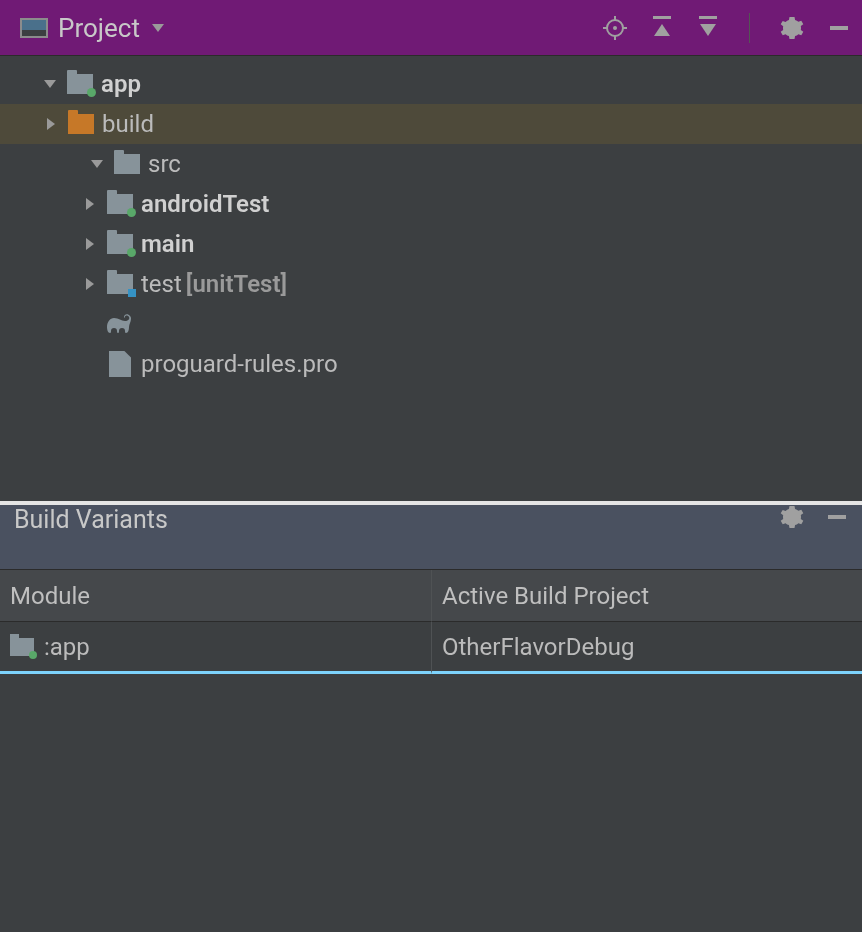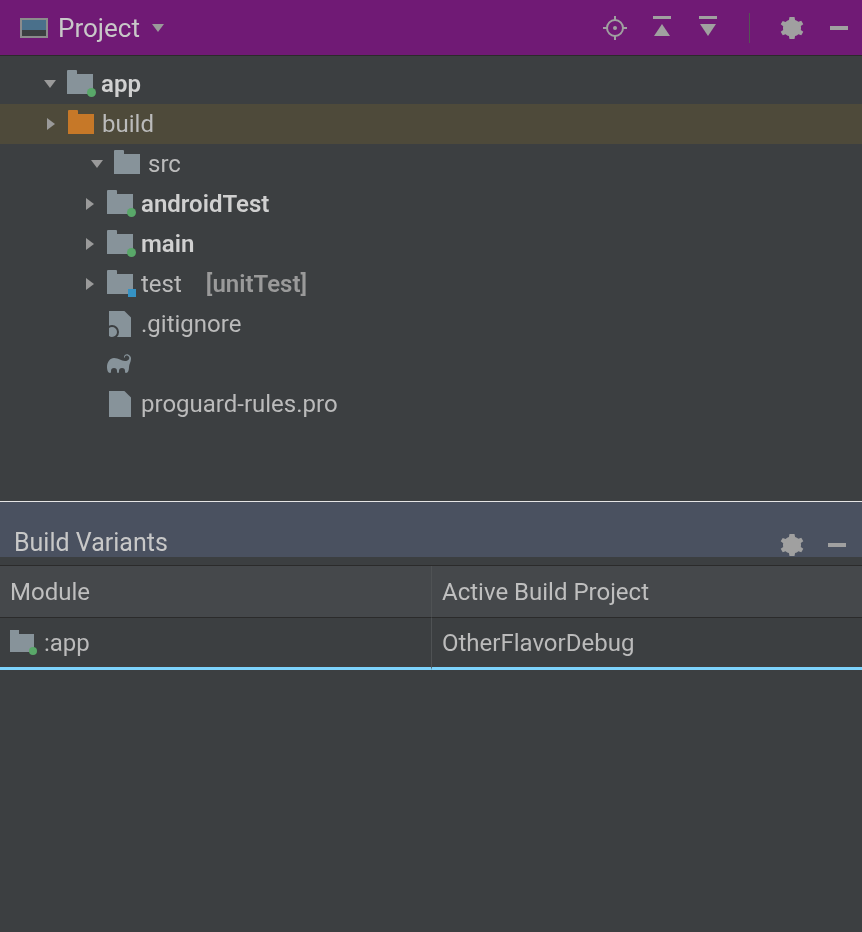--- a/index.html
+++ b/index.html
@@ -61,21 +61,21 @@
     .indent-3 { padding-left: 75px; }
     .chev { width: 30px; display: inline-flex; justify-content: center; align-items: center; color:#9a9a9a; }
     .chev.none { visibility: hidden; }
 
     .node-icon {
       width: 30px; height: 26px; display: inline-flex; align-items: center; justify-content: center;
       margin-right: 6px;
     }
     .label { color: #bbbbbb; }
     .label.bold { font-weight: 600; color: #d0d0d0; }
-    .label-extra { color: #9a9a9a; margin-left: 24px; font-weight: 600; }
+    .label-extra { color: #9a9a9a; margin-left: 4px; font-weight: 600; }
 
     
     .folder {
       width: 26px; height: 20px; position: relative;
     }
     .folder::before {
       content: ""; position: absolute; top: -4px; left: 0; width: 10px; height: 6px;
       border-radius: 1px 1px 0 0;
     }
     .folder-grey, .folder-grey::before { background: #87939a; }
@@ -104,36 +104,35 @@
     .gradle-elephant {
       width: 28px; height: 22px;
     }
     .file-plain {
       width: 22px; height: 26px; background: #87939a;
       clip-path: polygon(0 0, 70% 0, 100% 25%, 100% 100%, 0 100%);
     }
 
     
     .bv-header {
-      height: 56px;
+      height: 68px;
       background: #4a5160;
-      display: flex; align-items: flex-end;
+      display: flex; align-items: flex-start;
       padding: 0 14px;
       justify-content: space-between;
-      border-top: 1px solid #e5e5e5;
+      border-top: 4px solid #e5e5e5;
     }
     .bv-header .left { color: #c8c8c8; font-size: 25px; }
     .bv-header .right { display: flex; align-items: center; gap: 22px; }
 
     
     .bv-table {
       display: flex; flex-direction: column;
       background: #3c3f41;
       border-top: 1px solid #2b2b2b;
-      margin-top: 8px;
     }
     .bv-row { display: flex; height: 52px; align-items: stretch; }
     .bv-cell {
       display: flex; align-items: center; padding: 0 10px;
       border-right: 1px solid #4f5254;
       border-bottom: 3px solid #7dd3fc;
       color: #bbbbbb;
     }
     .bv-row.header .bv-cell { background: #45484b; color: #bfbfbf; font-weight: 400; }
     .bv-cell.module { width: 432px; }
@@ -278,27 +277,20 @@
           <path d="M2 2 L10 8 L2 14 Z" fill="#9a9a9a"></path>
         </svg>
     </span>
     <span class="node-icon">
         <span class="folder folder-test"></span>
       </span>
     <span class="label">test</span>
     <span class="label-extra">[unitTest]</span>
   </div>
 
-  <div class="tree-row indent-3">
-    <span class="chev none"></span>
-    <span class="node-icon">
-        <span class="file-gitignore"></span>
-      </span>
-    <span class="label">.gitignore</span>
-  </div>
 
   <div class="tree-row indent-3">
     <span class="chev none"></span>
     <span class="node-icon">
       <svg class="gradle-elephant" viewBox="0 0 28 22" fill="#87939a">
         <path d="M24 3c-2-3-6-2-6 1 0 1 1 1 1 0 0-2 3-2 4 0 1 2-1 4-4 4-4 0-6-3-11-3C4 5 1 9 1 14c0 3 1 6 3 6 1 0 1-1 1-2 0-2 1-3 3-3s3 1 3 3c0 1 0 2 1 2s1-1 1-2c0-2 1-3 3-3s3 1 3 3c0 1 0 2 1 2 2 0 3-3 3-6 0-3 2-5 2-8 0-1 0-2-1-3z"></path>
       </svg>
     </span>
   </div>
 

